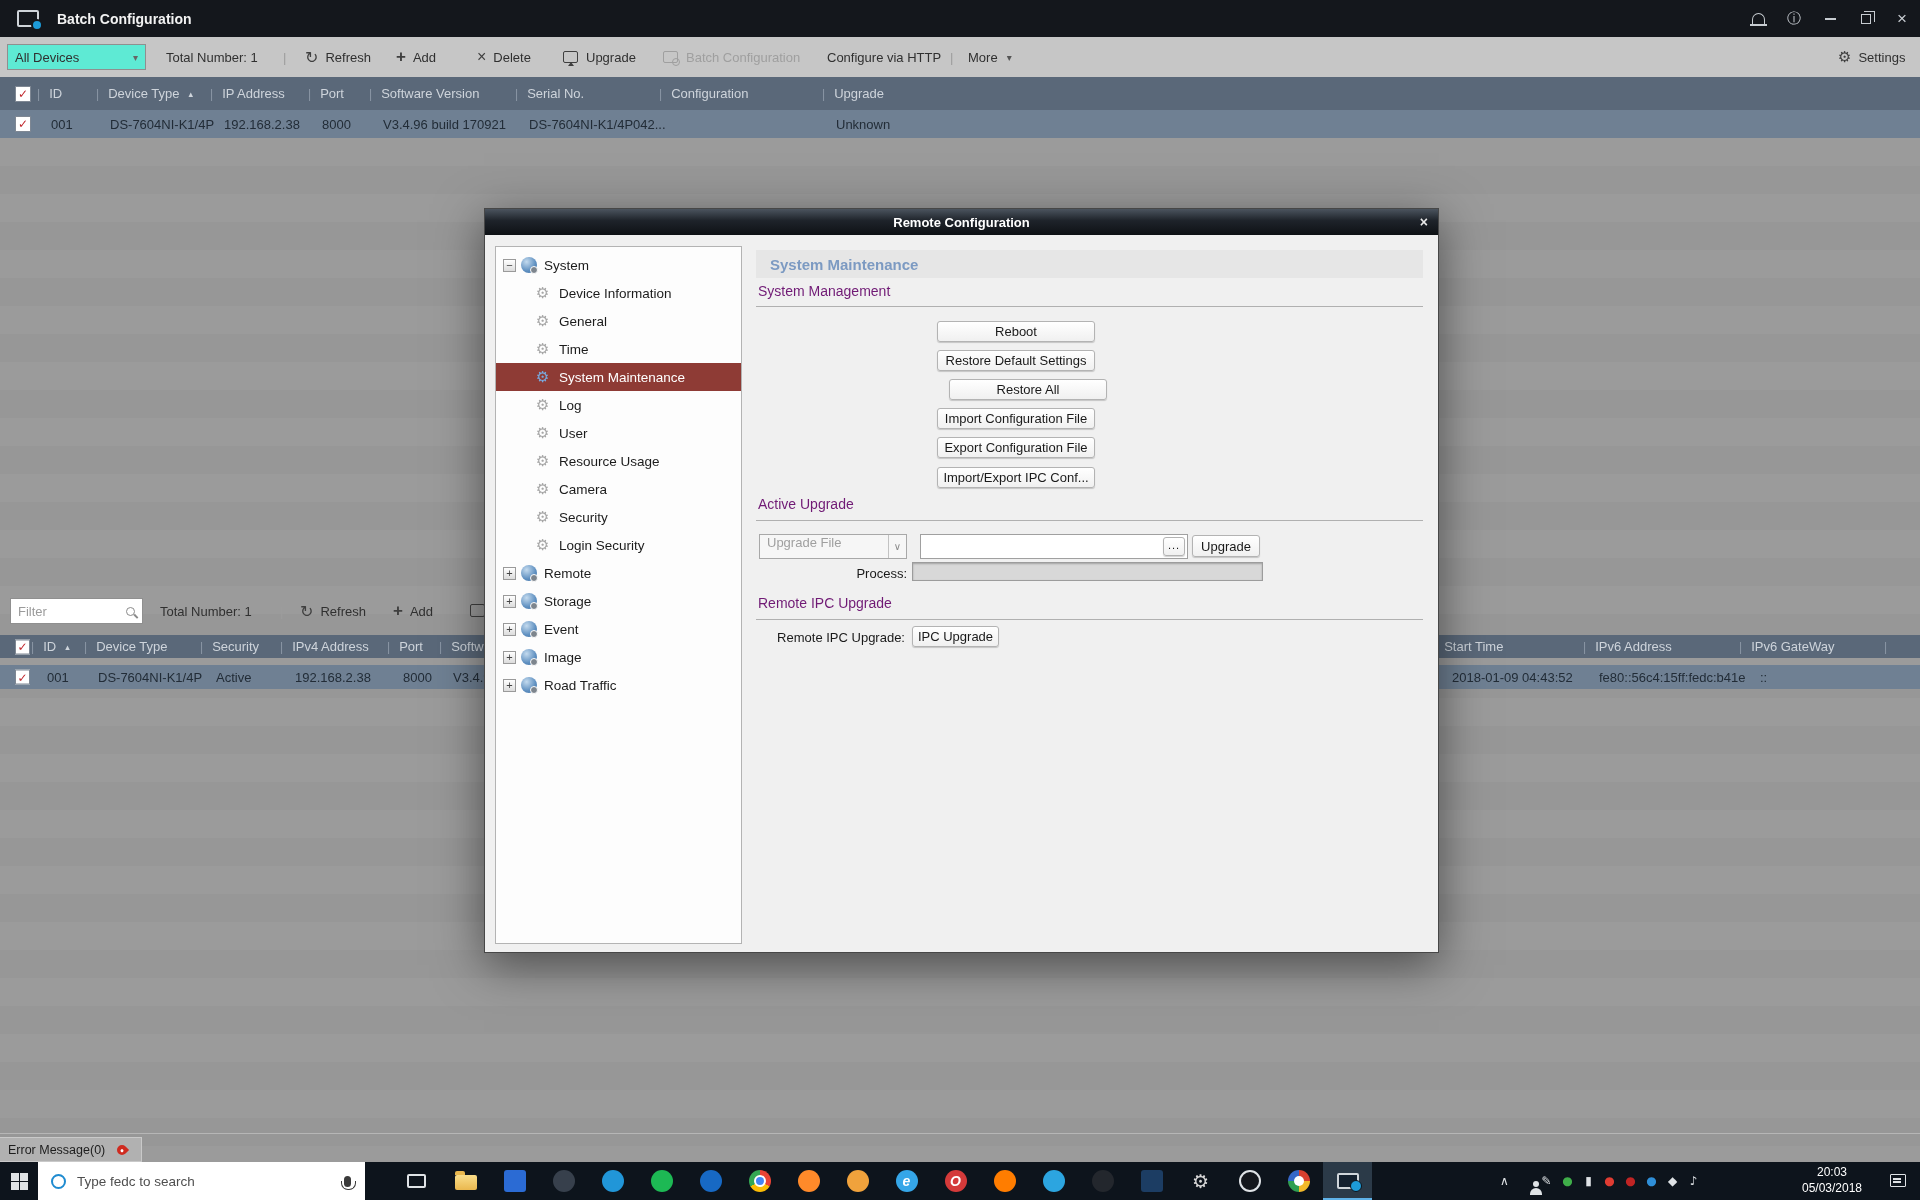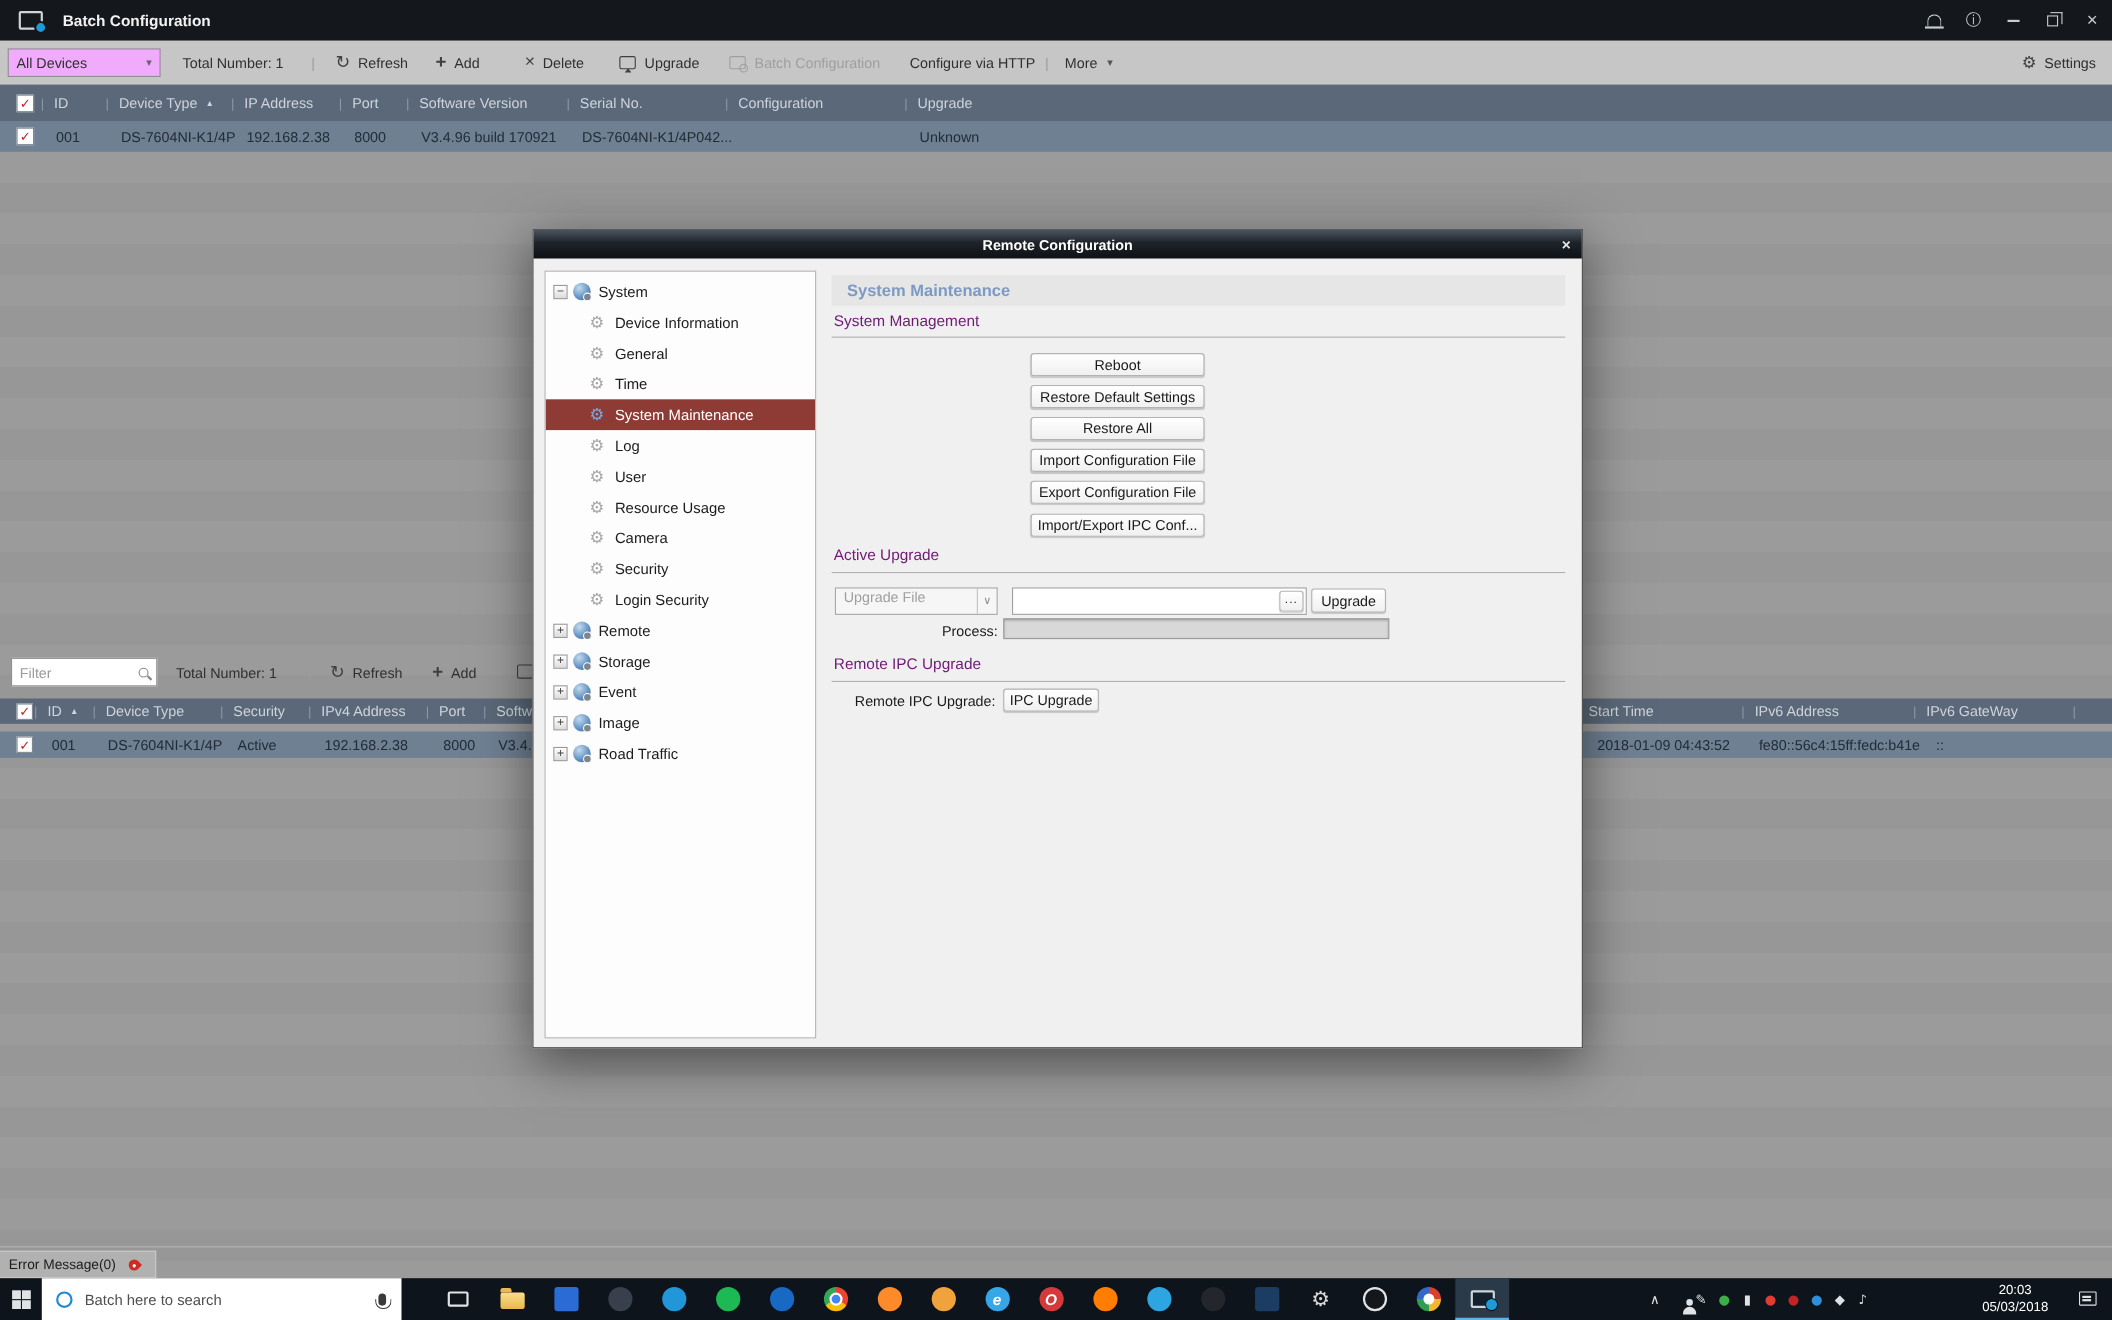--- a/index.html
+++ b/index.html
@@ -16,21 +16,21 @@
   .tbtn{width:36px;height:37px;display:flex;align-items:center;justify-content:center;color:#c7ccd1;font-size:14px}
   .bellshape{position:relative;width:13px;height:11px;border:1.5px solid #c7ccd1;border-bottom:none;border-radius:7px 7px 0 0}
   .bellshape::after{content:"";position:absolute;left:-3px;bottom:-2px;width:17px;height:2px;background:#c7ccd1}
   .maxshape{position:relative;width:10px;height:10px;border:1.5px solid #c7ccd1;background:transparent}
   .maxshape::before{content:"";position:absolute;left:2px;top:-4px;width:10px;height:10px;border:1.5px solid #c7ccd1;border-left:none;border-bottom:none}
   .minshape{width:11px;height:2px;background:#c7ccd1}
 
   
   .toolbar{position:absolute;left:0;top:37px;width:1920px;height:40px;background:#c6c6c6;color:#303030;font-size:13px}
   .toolbar>*{position:absolute;top:0;height:40px;display:flex;align-items:center;white-space:nowrap}
-  .combo{top:7px!important;height:26px!important;background:#f0abfc;border:1px solid #8f8f8f;padding:0 7px;color:#303030}
+  .combo{top:7px!important;height:26px!important;background:#5eead4;border:1px solid #8f8f8f;padding:0 7px;color:#303030}
   .combo .arrow{margin-left:auto;color:#666;font-size:10px}
   .divider{color:#9c9c9c}
   .tool-ic{margin-right:7px;color:#3f3f3f}
   .refresh-g{font-size:16px}
   .plus-g{font-size:17px;font-weight:bold;color:#3f3f3f}
   .x-g{font-size:16px;color:#3f3f3f}
   .upg-ic{position:relative;width:15px;height:12px;border:1.5px solid #3f3f3f;border-radius:2px;margin-right:8px}
   .upg-ic::after{content:"";position:absolute;left:4px;bottom:-4px;width:0;height:0;border:3px solid transparent;border-bottom:4px solid #3f3f3f}
   .bc-ic{position:relative;width:15px;height:12px;border:1.5px solid #9f9f9f;border-radius:2px;margin-right:8px}
   .bc-ic::after{content:"";position:absolute;right:-3px;bottom:-4px;width:6px;height:6px;border-radius:50%;border:1.5px solid #9f9f9f}
@@ -511,21 +511,21 @@
     </div>
 
     <div class="sec-label" style="top:74px">System Management</div>
     <div class="dlg-hr" style="top:97px"></div>
 
     <div>
       <button class="push stackbtn" style="top: 112px;">Reboot</button>
 
       <button class="push stackbtn" style="top: 141px;">Restore Default Settings</button>
 
-      <button class="push stackbtn" style="top: 170px;">Restore All</button>
+      <button class="push stackbtn" style="top: 170px; margin-left: 12px;">Restore All</button>
 
       <button class="push stackbtn" style="top: 199px;">Import Configuration File</button>
 
       <button class="push stackbtn" style="top: 228px;">Export Configuration File</button>
 
       <button class="push stackbtn" style="top: 258px;">Import/Export IPC Conf...</button>
     </div>
 
     <div class="sec-label" style="top:287px">Active Upgrade</div>
     <div class="dlg-hr" style="top:311px"></div>
@@ -554,21 +554,21 @@
     <div class="start">
       <span class="winlogo">
           <i></i>
           <i></i>
           <i></i>
           <i></i>
         </span>
     </div>
     <div class="searchbox">
       <span class="cortana"></span>
-      <span class="searchtext">Batch here to search</span>
+      <span class="searchtext">Type fedc to search</span>
       <span class="mic"></span>
     </div>
     <div class="tb-apps">
       <div class="tb-slot">
         <span class="shape taskview">
             <span></span>
           </span>
       </div>
 
       <div class="tb-slot">

